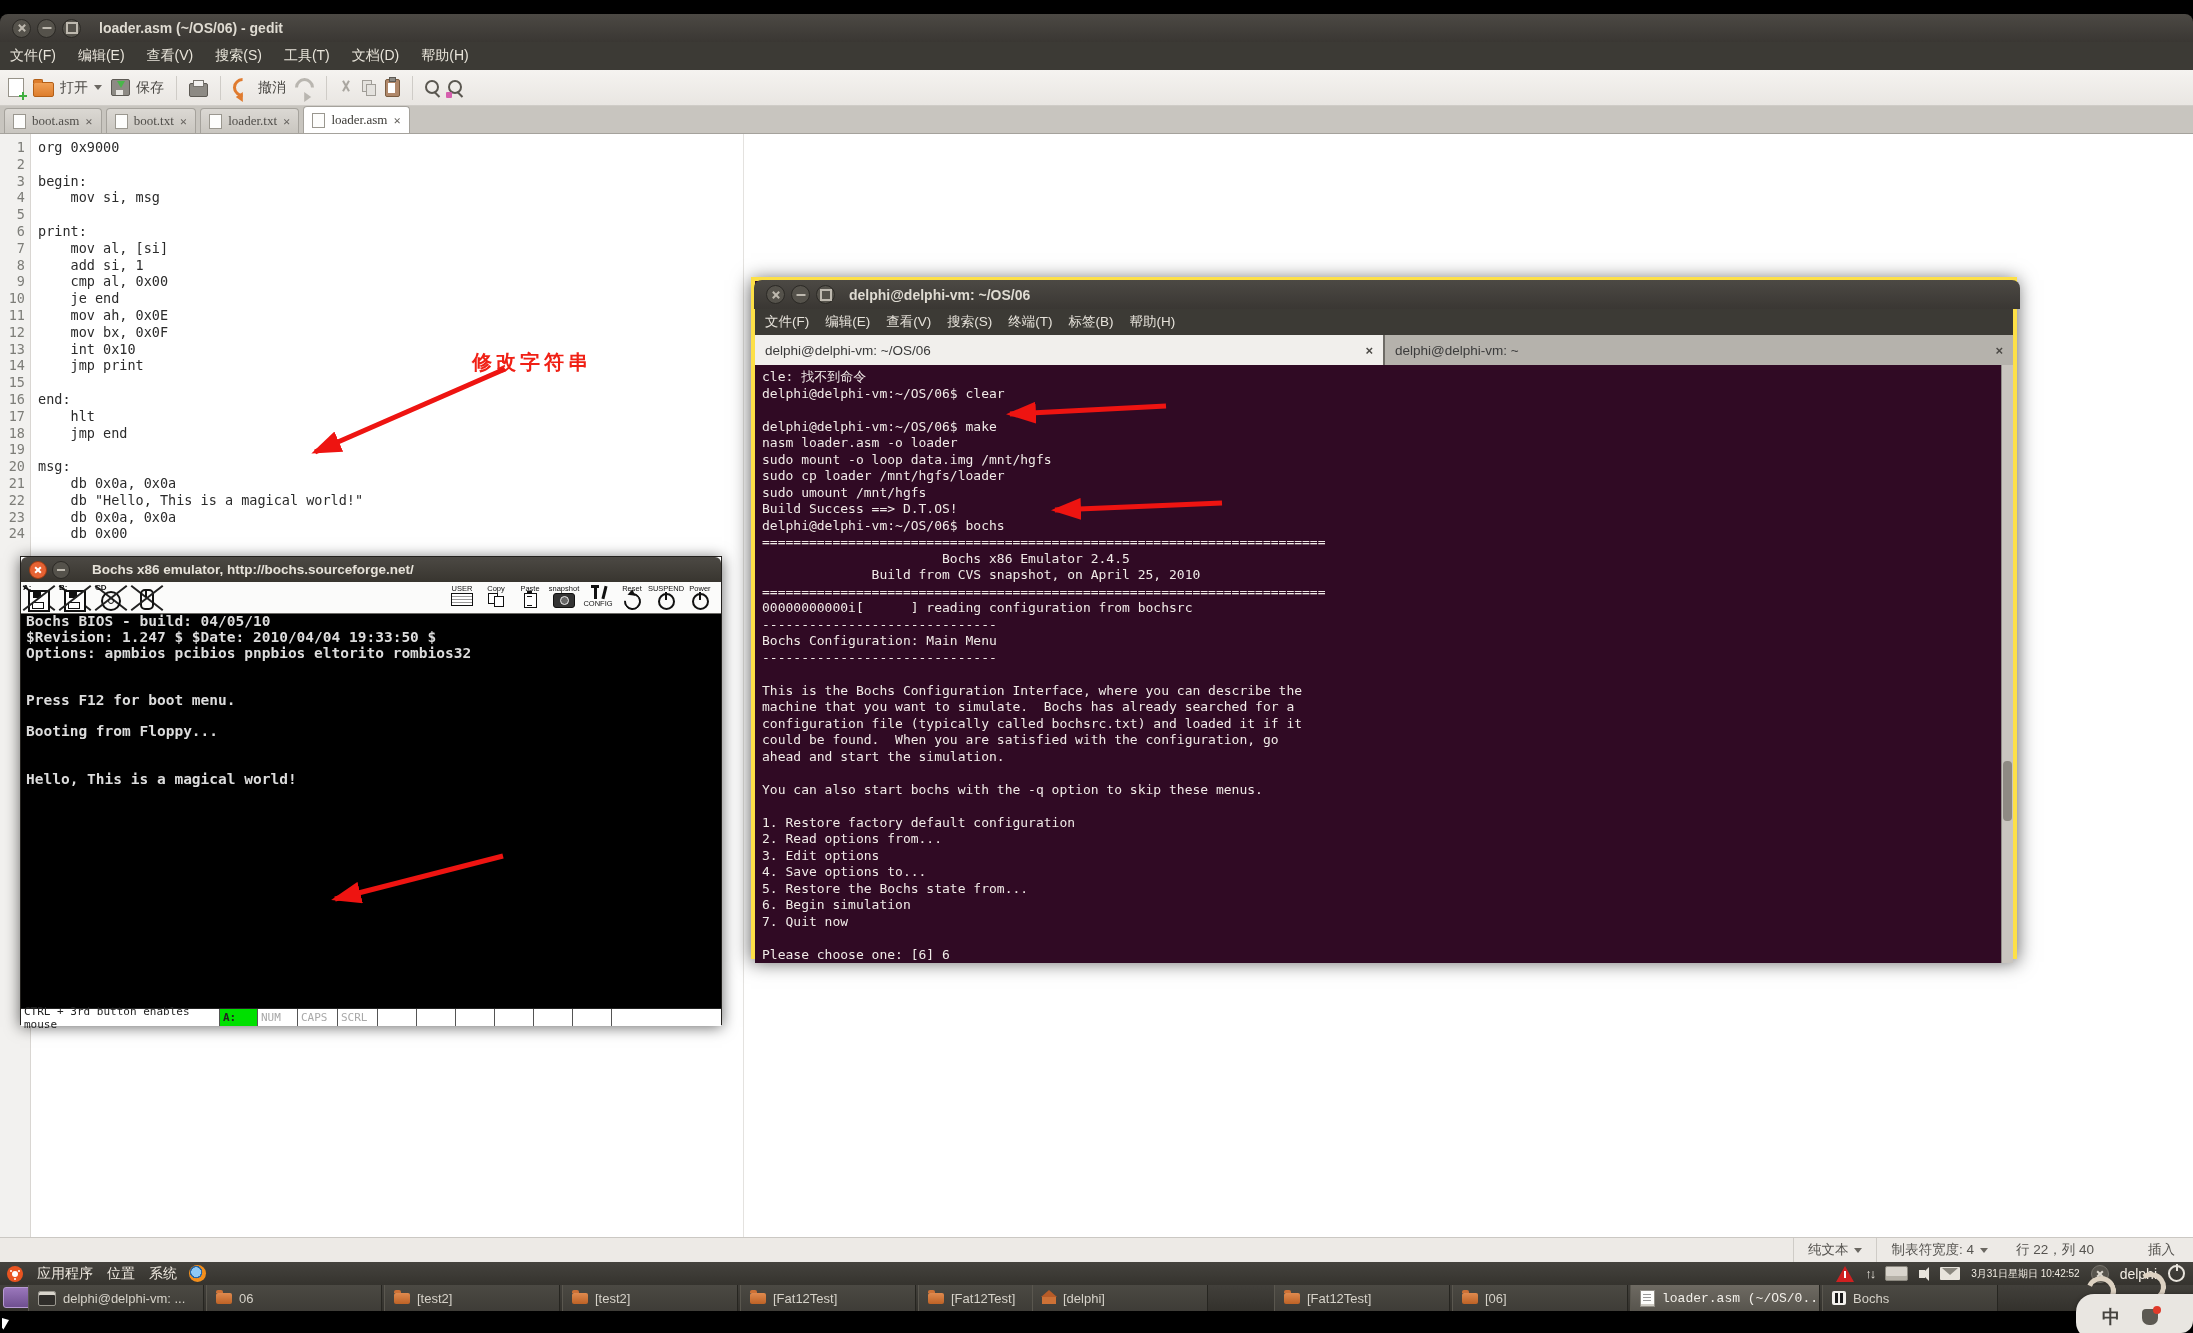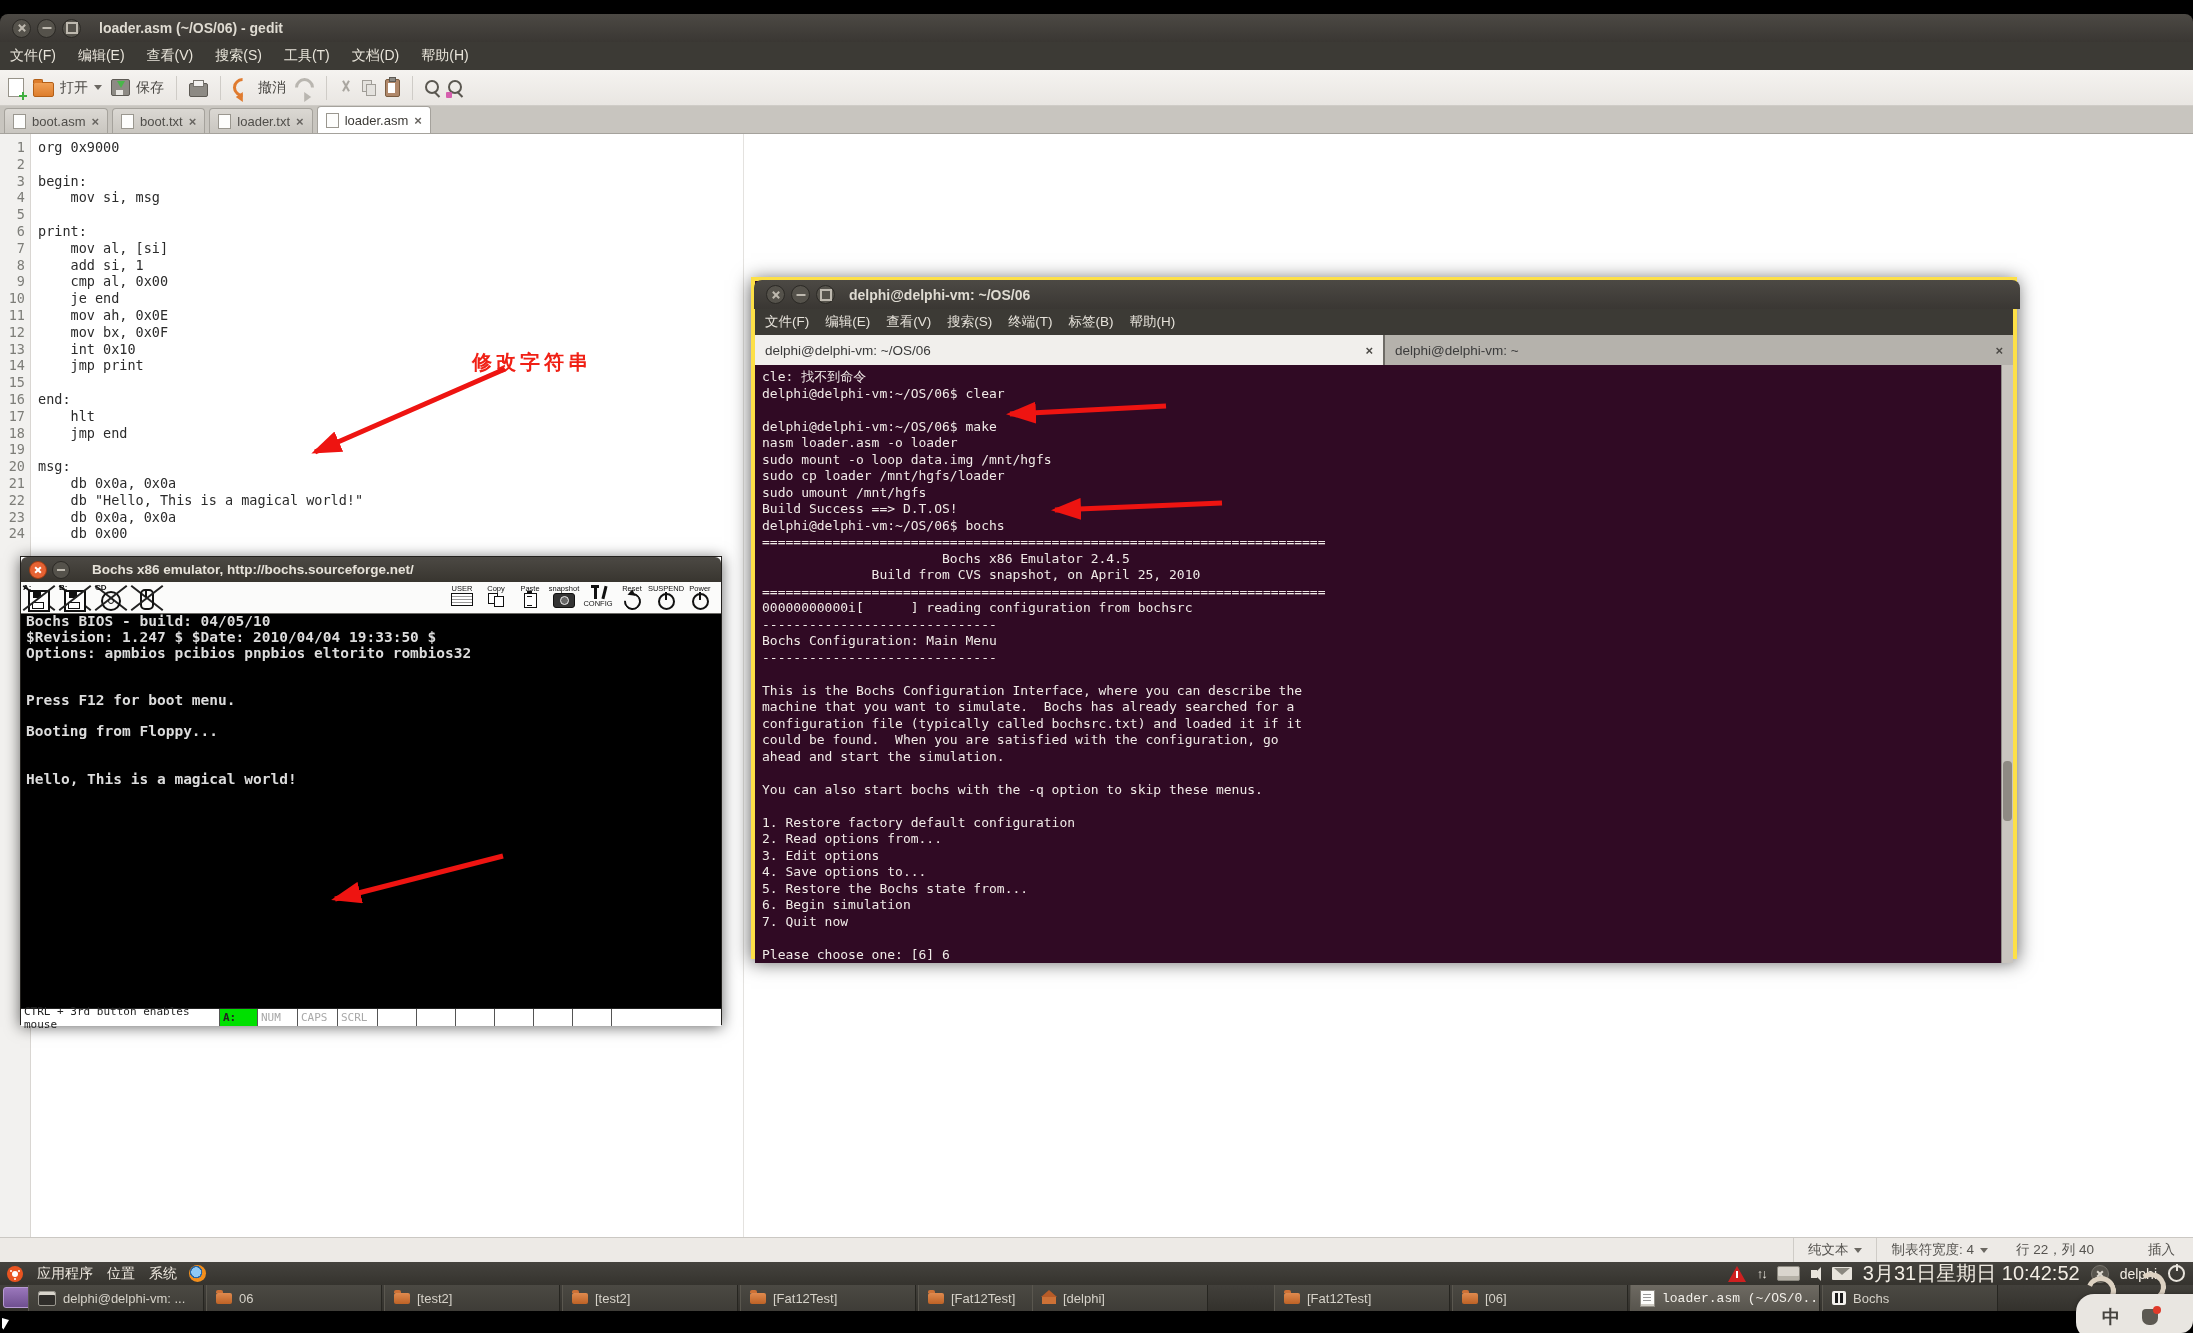--- a/index.html
+++ b/index.html
@@ -62,21 +62,21 @@
   .i-copy::before{left:0;top:0;}
   .i-copy::after{left:4px;top:4px;}
   .i-paste{width:13px;height:16px;background:#b0886a;border:1px solid #7a5c40;border-radius:2px;position:relative;}
   .i-paste::before{content:"";position:absolute;left:3px;top:-3px;width:5px;height:3px;background:#8d8a84;border:1px solid #5d5a54;}
   .i-paste::after{content:"";position:absolute;left:2px;top:3px;width:7px;height:10px;background:#fff;}
   .i-mag{width:10px;height:10px;border:2px solid #5a5750;border-radius:50%;position:relative;margin-top:-2px;}
   .i-mag::after{content:"";position:absolute;left:9px;top:9px;width:2px;height:7px;background:#5a5750;transform:rotate(-45deg);}
   .i-mag.rep::before{content:"";position:absolute;left:-4px;top:10px;width:6px;height:6px;background:#d65fae;border-radius:1px;}
 
   .g-tabs{position:absolute;left:0;top:92px;width:100%;height:28px;background:#c8c5bf;
-          border-bottom:1px solid #a5a29c;display:flex;align-items:flex-end;gap:4px;padding-left:4px;box-sizing:border-box;}
+          border-bottom:1px solid #a5a29c;display:flex;align-items:flex-end;gap:4px;padding-left:4px;box-sizing:border-box;font-family:Liberation Serif, serif;}
   .gtab{height:24px;display:flex;align-items:center;gap:6px;padding:0 8px;
         background:linear-gradient(#dbd8d3,#c9c6c0);border:1px solid #a5a29c;border-bottom:none;
         border-radius:4px 4px 0 0;font-size:13px;color:#504e4a;}
   .gtab.active{background:#fff;height:26px;color:#3c3a36;}
   .pageic{width:11px;height:13px;background:#fdfdfc;border:1px solid #9a978f;}
   .tclose{font-weight:bold;color:#676460;font-size:13px;line-height:1;}
 
   .g-body{position:absolute;left:0;top:120px;width:100%;height:1103px;background:#fff;}
   .gutter{position:absolute;left:0;top:0;width:30px;height:100%;background:#f2f1ef;border-right:1px solid #d9d6d2;}
   .gutter pre{font-size:13.5px;line-height:16.8px;color:#7d7d78;text-align:right;padding:5px 5px 0 0;}
@@ -188,21 +188,21 @@
   .warn::after{content:"";position:absolute;left:-1px;top:5px;width:2px;height:7px;background:#fff;}
   .updown{color:#e8e4dc;font-size:13px;letter-spacing:-2px;}
   .kbd2{width:21px;height:13px;border-radius:2px;background:#d9d5cd;border:1px solid #8b887f;
         box-shadow:inset 0 -4px 0 #b5b1a7;}
   .spk{width:6px;height:8px;background:#e8e4dc;position:relative;margin-right:4px;}
   .spk::before{content:"";position:absolute;left:3px;top:-3px;border-top:7px solid transparent;
       border-bottom:7px solid transparent;border-right:7px solid #e8e4dc;}
   .env{width:20px;height:13px;background:#e8e4dc;border-radius:1px;position:relative;}
   .env::after{content:"";position:absolute;left:2px;top:1px;width:0;height:0;
       border-left:8px solid transparent;border-right:8px solid transparent;border-top:7px solid #8b887f;}
-  .clock{color:#f2ede4;font-size:20px;}
+  .clock{color:#f2ede4;font-size:10px;}
   .sess{width:16px;height:16px;border-radius:50%;background:#57544d;border:1px solid #77746c;position:relative;}
   .sess::before,.sess::after{content:"";position:absolute;left:50%;top:50%;width:8px;height:2px;background:#ddd8cf;}
   .sess::before{transform:translate(-50%,-50%) rotate(45deg);}
   .sess::after{transform:translate(-50%,-50%) rotate(-45deg);}
   .uname{color:#f2ede4;font-size:14px;}
   .pwr{width:13px;height:13px;border:2px solid #e8e4dc;border-radius:50%;position:relative;}
   .pwr::after{content:"";position:absolute;left:50%;top:-3px;width:2px;height:7px;background:#e8e4dc;transform:translateX(-50%);}
 
   .panel2{position:absolute;left:0;top:1285px;width:100%;height:26px;
           background:linear-gradient(#42403b,#33312c);}

